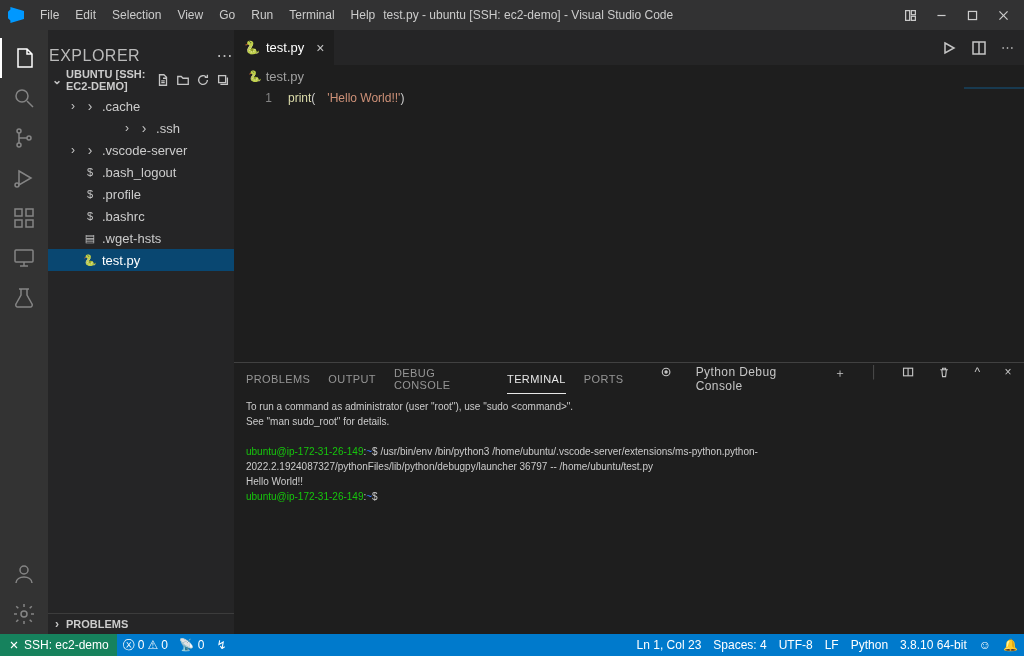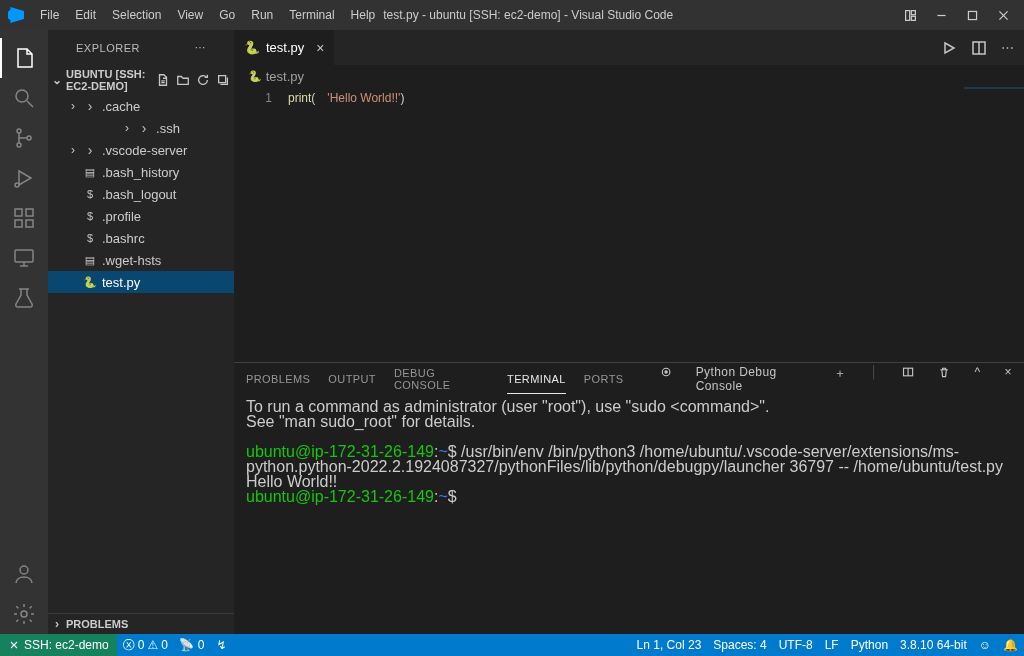--- a/index.html
+++ b/index.html
@@ -14,21 +14,21 @@
 
 .main { flex: 1; display: flex; min-height: 0; }
 
 .activitybar { width: 48px; background: #333333; display: flex; flex-direction: column; align-items: center; padding-top: 8px; }
 .act-icon { width: 48px; height: 40px; display: flex; align-items: center; justify-content: center; color: #858585; cursor: pointer; position: relative; }
 .act-icon.active { color: #ffffff; border-left: 2px solid #ffffff; }
 .act-icon svg { width: 24px; height: 24px; }
 .act-spacer { flex: 1; }
 
 .sidebar { width: 186px; background: #252526; display: flex; flex-direction: column; }
-.sidebar-header { height: 35px; display: flex; align-items: center; justify-content: space-between; padding: 0 28px; font-size: 11px; letter-spacing: 0.5px; color: #bbbbbb; }
+.sidebar-header { height: 35px; display: flex; align-items: flex-end; justify-content: space-between; padding: 0 1px; font-size: 16px; letter-spacing: 0.5px; color: #bbbbbb; }
 .sidebar-section { display: flex; align-items: center; padding: 3px 4px; font-size: 11px; font-weight: 700; cursor: pointer; gap: 4px; }
 .sidebar-section-controls { margin-left: auto; display: flex; gap: 6px; color: #c5c5c5; }
 .tree { flex: 1; overflow: auto; }
 .tree-row { display: flex; align-items: center; height: 22px; padding-left: 10px; font-size: 13px; color: #cccccc; cursor: pointer; gap: 4px; }
 .tree-row.selected { background: #094771; color: #ffffff; }
 .tree-row.selected .fi { color: #ffffff; }
 .chev { display: inline-block; width: 10px; text-align: center; font-size: 12px; color: #c5c5c5; }
 .chev.down::before { content: "⌄"; }
 .chev.right::before { content: "›"; }
 .fi { width: 16px; text-align: center; font-size: 11px; color: #c5c5c5; }
@@ -53,21 +53,21 @@
 .tk-fn { color: #dcdcaa; }
 .tk-str { color: #ce9178; margin-left: 12px; }
 .minimap { position: absolute; top: 0; right: 0; width: 60px; height: 20px; border-top: 2px solid #0e639c; opacity: 0.4; }
 
 .panel { height: 272px; background: #1e1e1e; border-top: 1px solid #414141; display: flex; flex-direction: column; }
 .panel-tabs { height: 32px; display: flex; align-items: center; padding: 0 12px; font-size: 11px; letter-spacing: 0.4px; color: #969696; gap: 18px; }
 .panel-tab { cursor: pointer; padding: 8px 0; }
 .panel-tab.active { color: #e7e7e7; border-bottom: 1px solid #e7e7e7; }
 .panel-tabs-spacer { flex: 1; }
 .panel-actions { display: flex; align-items: flex-start; gap: 24px; font-size: 12px; color: #c5c5c5; }
-.panel-body { flex: 1; overflow: auto; font-family: Consolas, monospace; font-size: 16px; line-height: 15px; padding: 4px 12px; color: #cccccc; white-space: pre-wrap; }
+.panel-body { flex: 1; overflow: auto; font-family: Consolas, monospace; font-size: 10px; line-height: 15px; padding: 4px 12px; color: #cccccc; white-space: pre-wrap; }
 .term-prompt { color: #16c60c; }
 
 .statusbar { height: 22px; background: #007acc; display: flex; align-items: center; font-size: 12px; color: #ffffff; }
 .sb-remote { background: #16825d; height: 100%; display: flex; align-items: center; padding: 0 8px; gap: 4px; cursor: pointer; }
 .sb-item { padding: 0 6px; display: flex; align-items: center; gap: 3px; cursor: pointer; height: 100%; }
 .sb-spacer { flex: 1; }
 
 svg { fill: none; stroke: currentColor; stroke-width: 1.5; }
 </style>
 </head>
@@ -200,25 +200,20 @@
         </div>
         <div class="tree-row" style="padding-left: 20px; justify-content: center;">
           <span class="chev right"></span>
           <span class="fi fi-folder"></span>
           <span>.ssh</span>
         </div>
         <div class="tree-row" style="padding-left: 20px;">
           <span class="chev right"></span>
           <span class="fi fi-folder"></span>
           <span>.vscode-server</span>
-        </div>
-        <div class="tree-row" style="padding-left: 20px;">
-          <span class="chev " style="visibility: hidden;"></span>
-          <span class="fi fi-file"></span>
-          <span>.bash_history</span>
         </div>
         <div class="tree-row" style="padding-left: 20px;">
           <span class="chev " style="visibility: hidden;"></span>
           <span class="fi fi-dollar"></span>
           <span>.bash_logout</span>
         </div>
         <div class="tree-row" style="padding-left: 20px;">
           <span class="chev " style="visibility: hidden;"></span>
           <span class="fi fi-dollar"></span>
           <span>.profile</span>

